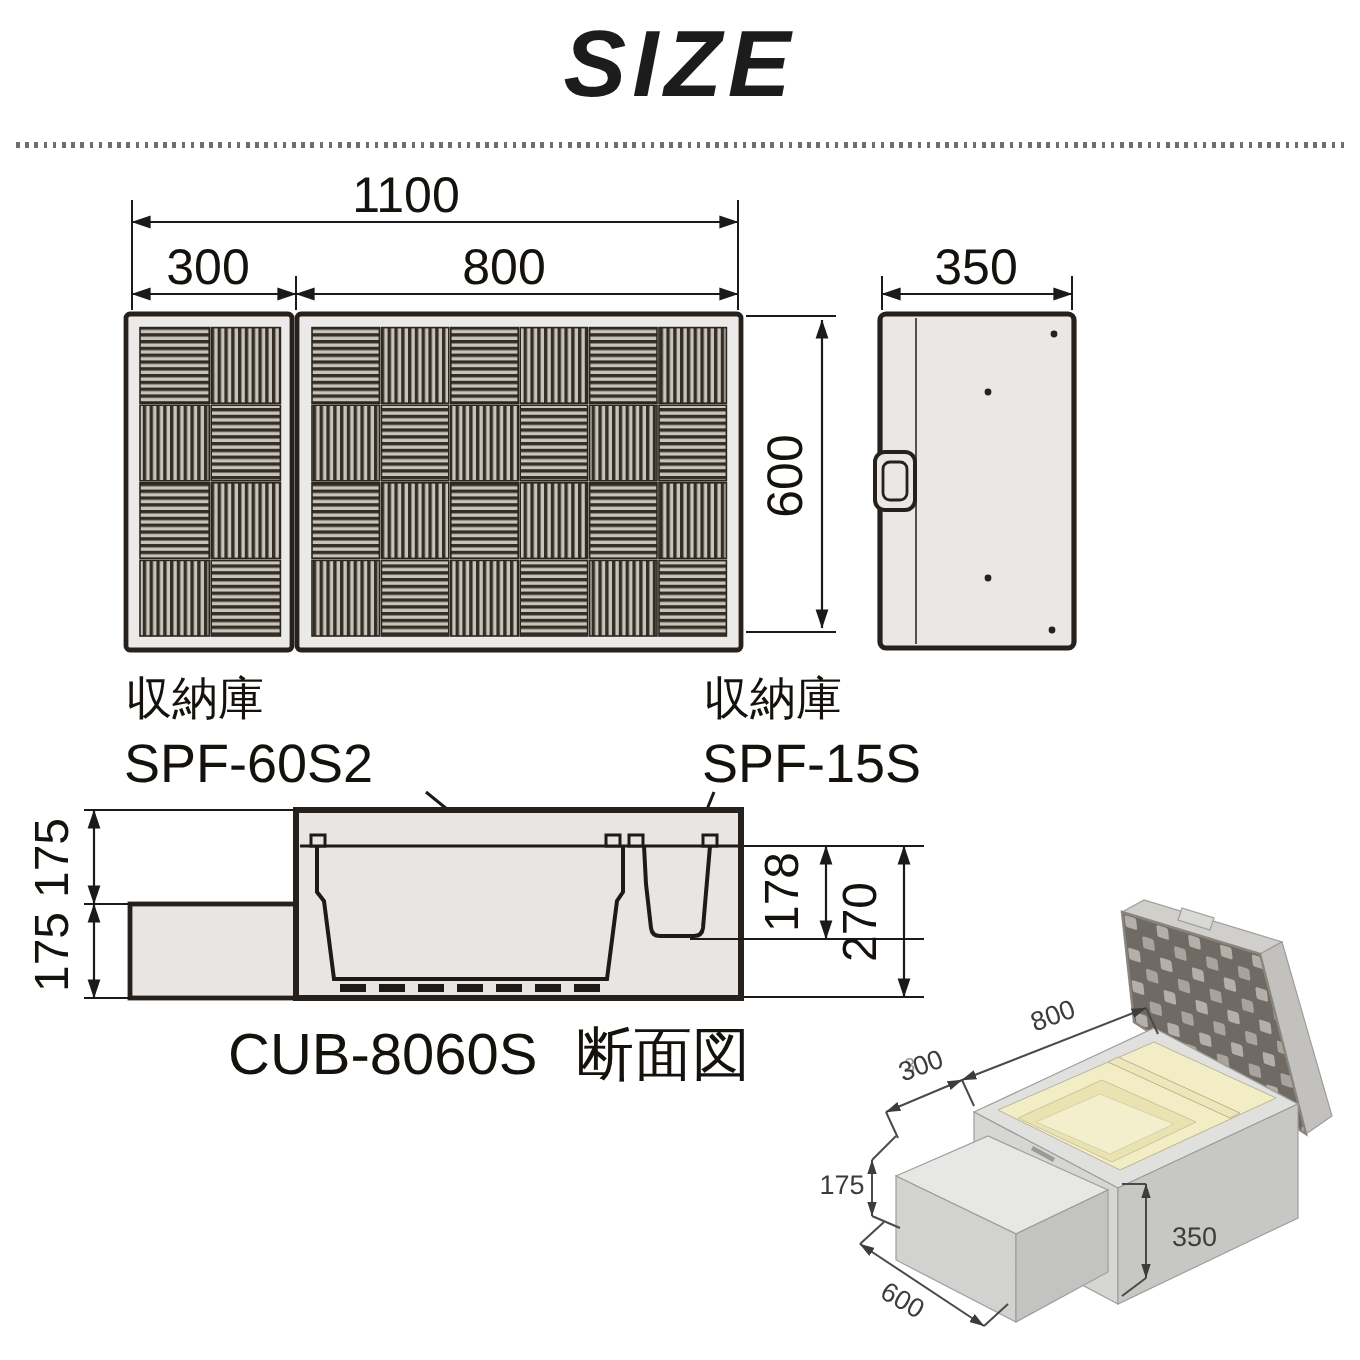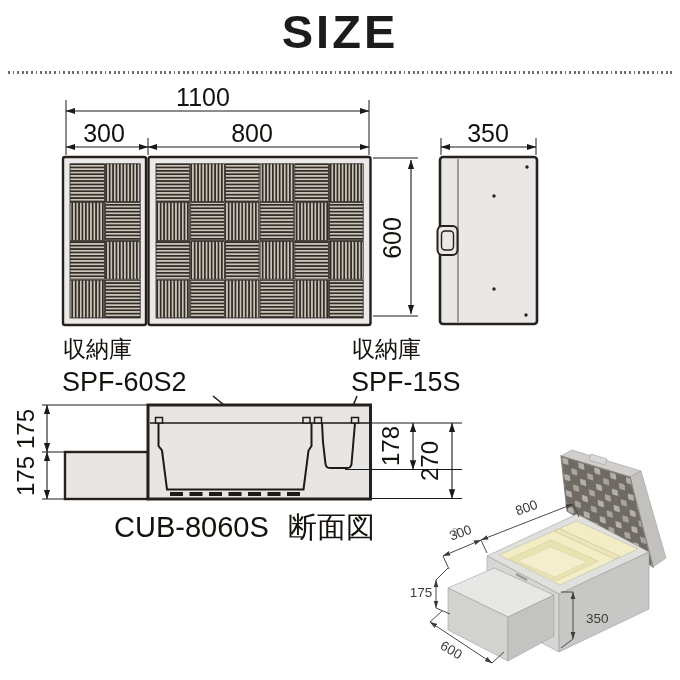--- a/index.html
+++ b/index.html
@@ -1,19 +1,19 @@
 <!DOCTYPE html>
 <html><head>
 <meta charset="utf-8">
 <style>
   html,body{margin:0;padding:0;background:#fff;}
   .page{position:relative;width:680px;height:680px;background:#ffffff;overflow:hidden;
         font-family:"Liberation Sans",sans-serif;}
   .title{position:absolute;top:4px;left:0;width:100%;text-align:center;
-         font-size:47px;font-weight:700;letter-spacing:3px;color:#1c1c1c;}
+         font-size:47px;font-weight:700;letter-spacing:3px;color:#1c1c1c;font-style:italic;}
   .dotted{position:absolute;top:71px;left:8px;width:664px;height:3px;
           background:repeating-linear-gradient(90deg,#6e6e6e 0 1.8px,transparent 1.8px 4.6px);}
   svg{position:absolute;top:0;left:0;}
   text{font-family:"Liberation Sans",sans-serif;}
   .t-dim{font-size:25px;fill:#15110d;}
   .t-dimv{font-size:24px;fill:#15110d;}
   .t-label{font-size:23px;fill:#15110d;}
   .t-model{font-size:27px;fill:#15110d;}
   .t-big{font-size:29px;fill:#15110d;}
   .t-3d{font-size:13.5px;fill:#3c3c3a;}

